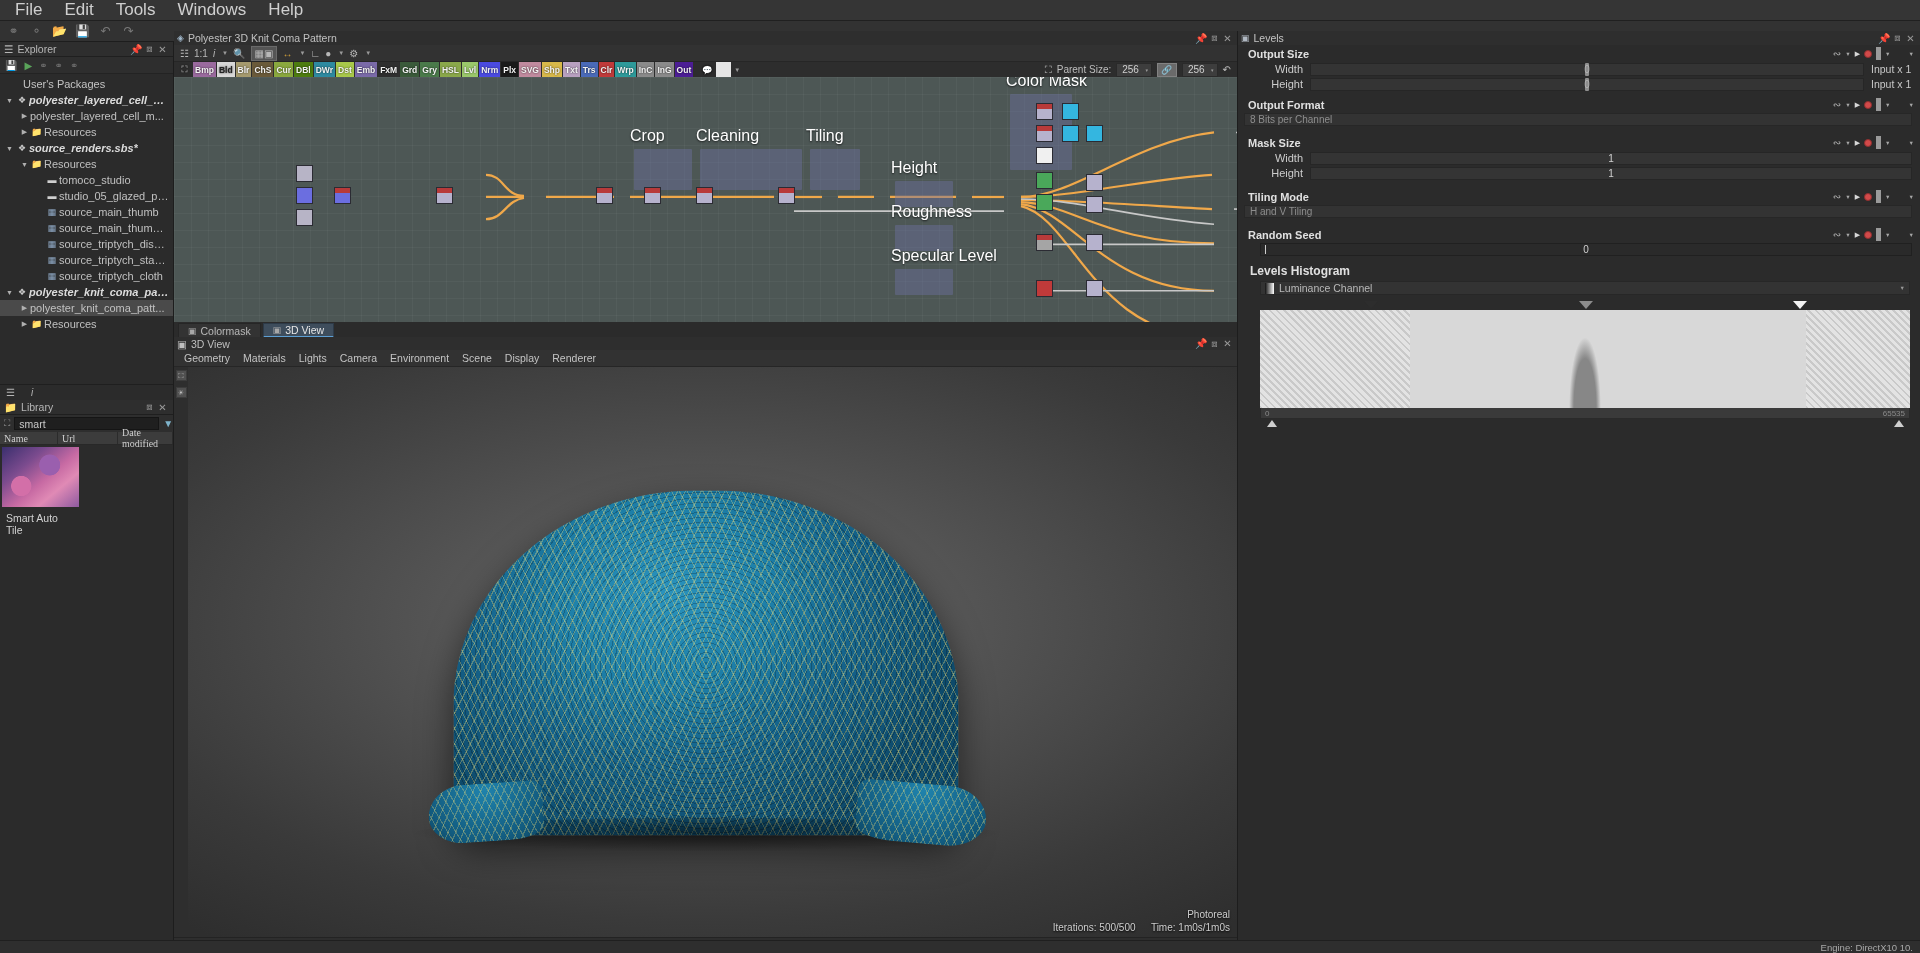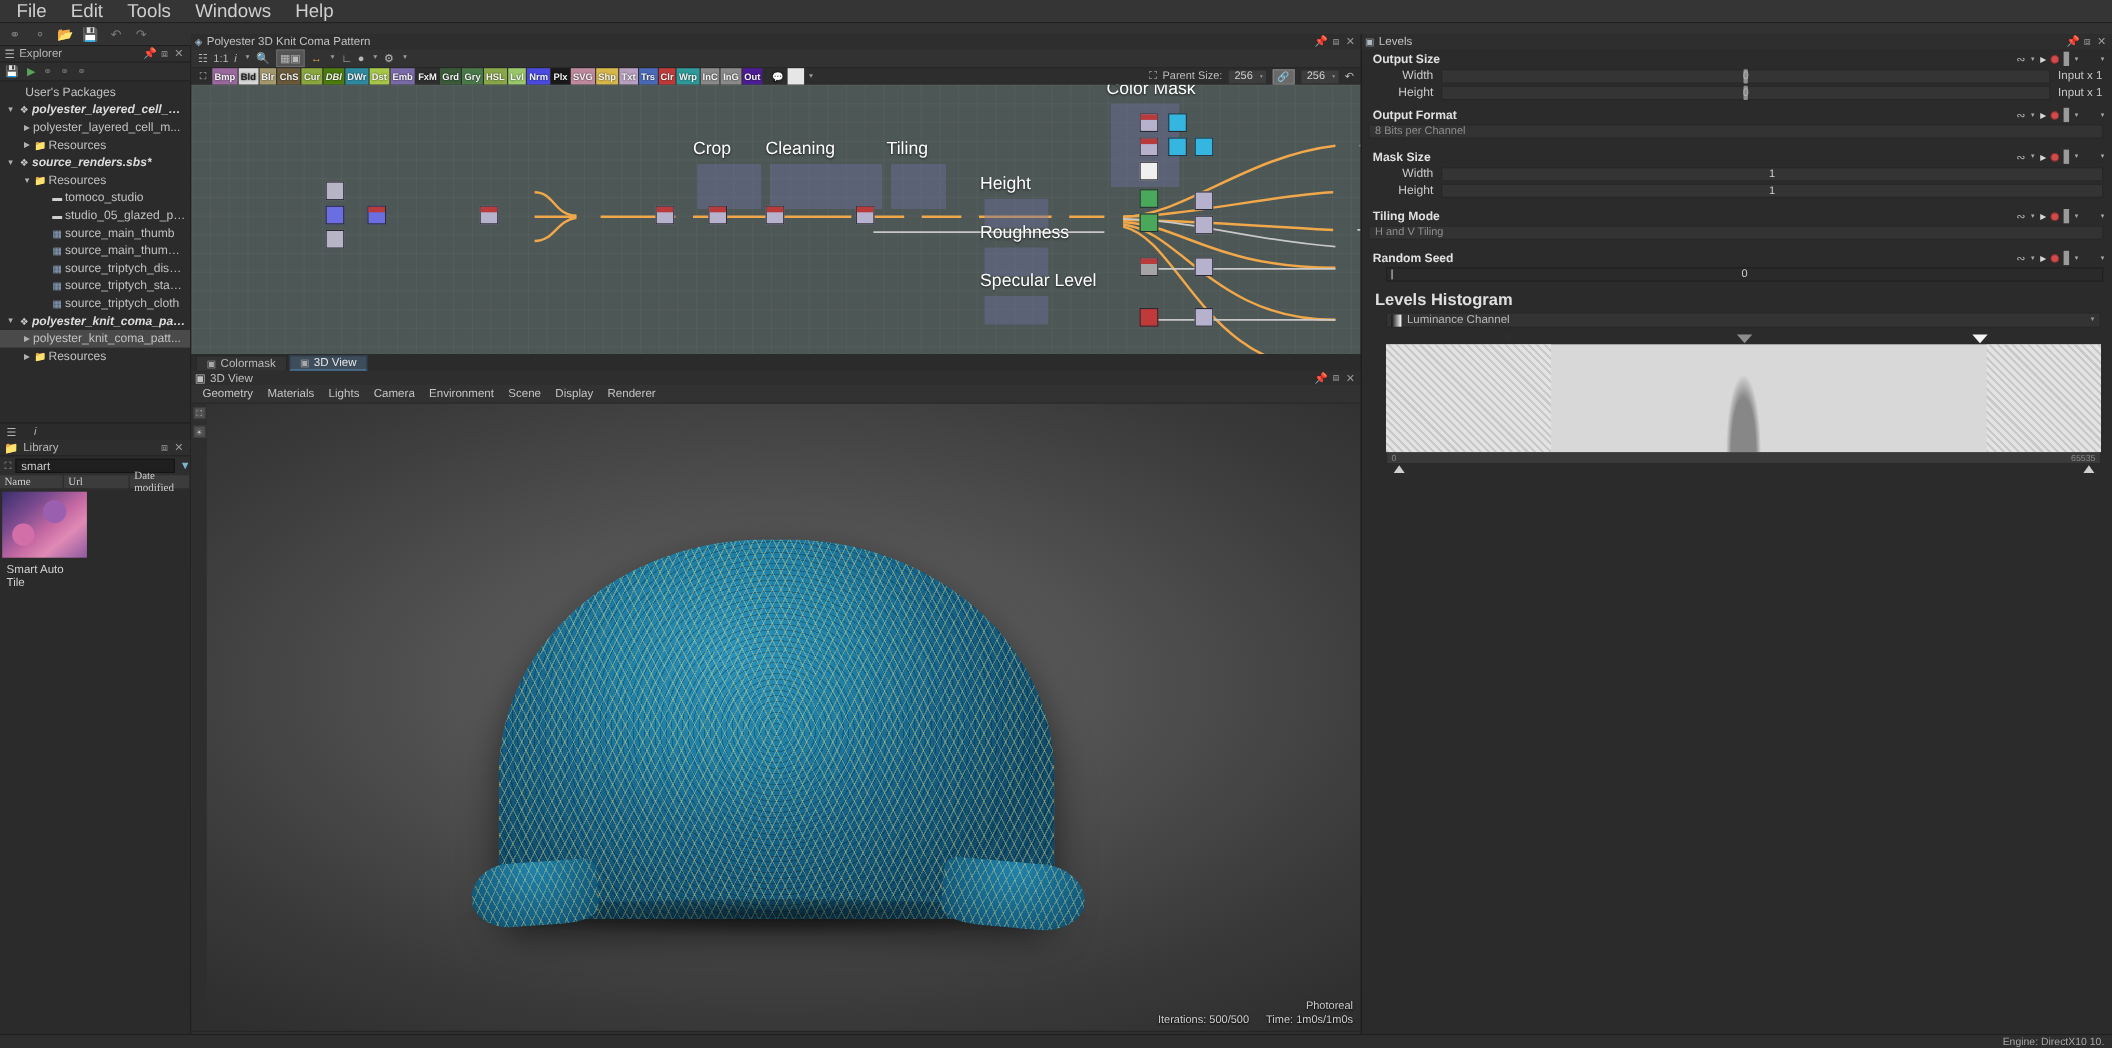--- a/index.html
+++ b/index.html
@@ -159,21 +159,21 @@
   .pr-row{display:flex;align-items:center;height:14px;padding-left:20px;margin-bottom:1px;}
   .pr-row .plabel{width:52px;font-size:11px;color:#cccccc;text-align:right;padding-right:7px;flex:0 0 52px;}
   .slider{flex:1;height:13px;background:#343434;border:1px solid #262626;position:relative;display:flex;align-items:center;justify-content:center;}
   .slider .knob{position:absolute;left:50%;transform:translateX(-50%);width:4px;height:13px;background:#8e8e8e;border-radius:1px;}
   .slider .sv{font-size:10px;color:#d2d2d2;}
   .pr-row .suffix{width:56px;font-size:10.5px;color:#c8c8c8;padding-left:7px;flex:0 0 56px;}
   .combo{margin:0 8px 0 6px;height:13px;background:#333;border:1px solid #272727;display:flex;align-items:center;padding:0 5px;font-size:10px;color:#8e8e8e;}
   .combo .cv{flex:1;}
   .numfield{margin:0 8px 0 22px;height:13px;background:#2a2a2a;border:1px solid #202020;display:flex;align-items:center;justify-content:center;font-size:10px;color:#d0d0d0;position:relative;}
   .numfield .cursor{position:absolute;left:4px;top:1px;bottom:1px;width:1px;background:#cfcfcf;}
-  .subhdr{font-size:15px;font-weight:bold;color:#e0e0e0;padding:8px 12px 3px 12px;}
+  .subhdr{font-size:12px;font-weight:bold;color:#e0e0e0;padding:8px 12px 3px 12px;}
   .chan{margin:0 10px 0 22px;height:14px;background:#333;border:1px solid #272727;display:flex;align-items:center;padding:0 4px;gap:5px;font-size:10.5px;color:#b9b9b9;}
   .chan .sw{width:9px;height:11px;background:linear-gradient(90deg,#111,#fff);}
   .chan .cc{margin-left:auto;font-size:5.5px;color:#9a9a9a;}
   .histo-wrap{margin:6px 10px 0 22px;position:relative;}
   .histo-handles{height:9px;position:relative;}
   .hh{position:absolute;top:0;width:0;height:0;border-left:7px solid transparent;border-right:7px solid transparent;}
   .hh.black{border-top:8px solid #2d2d2d;}
   .hh.mid{border-top:8px solid #8d8d8d;}
   .hh.white{border-top:8px solid #f4f4f4;}
   .histo{height:98px;background:#d8d8d8;position:relative;overflow:hidden;}
@@ -367,21 +367,21 @@
     </div>
 
     <div class="node-bar">
       <span class="nb ghost">⛶</span>
       <div id="nodebtn-host" style="display:flex;gap:1px;flex:0 0 auto">
           <span class="nb" style="background: rgb(154, 106, 158);">Bmp</span>
           <span class="nb" style="background: rgb(216, 216, 216); color: rgb(34, 34, 34);">Bld</span>
           <span class="nb" style="background: rgb(165, 154, 110);">Blr</span>
           <span class="nb" style="background: rgb(106, 90, 58);">ChS</span>
           <span class="nb" style="background: rgb(138, 168, 62);">Cur</span>
-          <span class="nb" style="background: #4d7c0f; font-style: italic;">DBl</span>
+          <span class="nb" style="background: #4d7c0f;">DBl</span>
           <span class="nb" style="background: rgb(46, 138, 160);">DWr</span>
           <span class="nb" style="background: rgb(168, 200, 74);">Dst</span>
           <span class="nb" style="background: rgb(122, 106, 168);">Emb</span>
           <span class="nb" style="background: rgb(47, 47, 47);">FxM</span>
           <span class="nb" style="background: rgb(58, 90, 58);">Grd</span>
           <span class="nb" style="background: rgb(74, 122, 74);">Gry</span>
           <span class="nb" style="background: rgb(138, 168, 74);">HSL</span>
           <span class="nb" style="background: rgb(154, 200, 106);">Lvl</span>
           <span class="nb" style="background: rgb(74, 74, 224);">Nrm</span>
           <span class="nb" style="background: rgb(26, 26, 26);">Plx</span>

